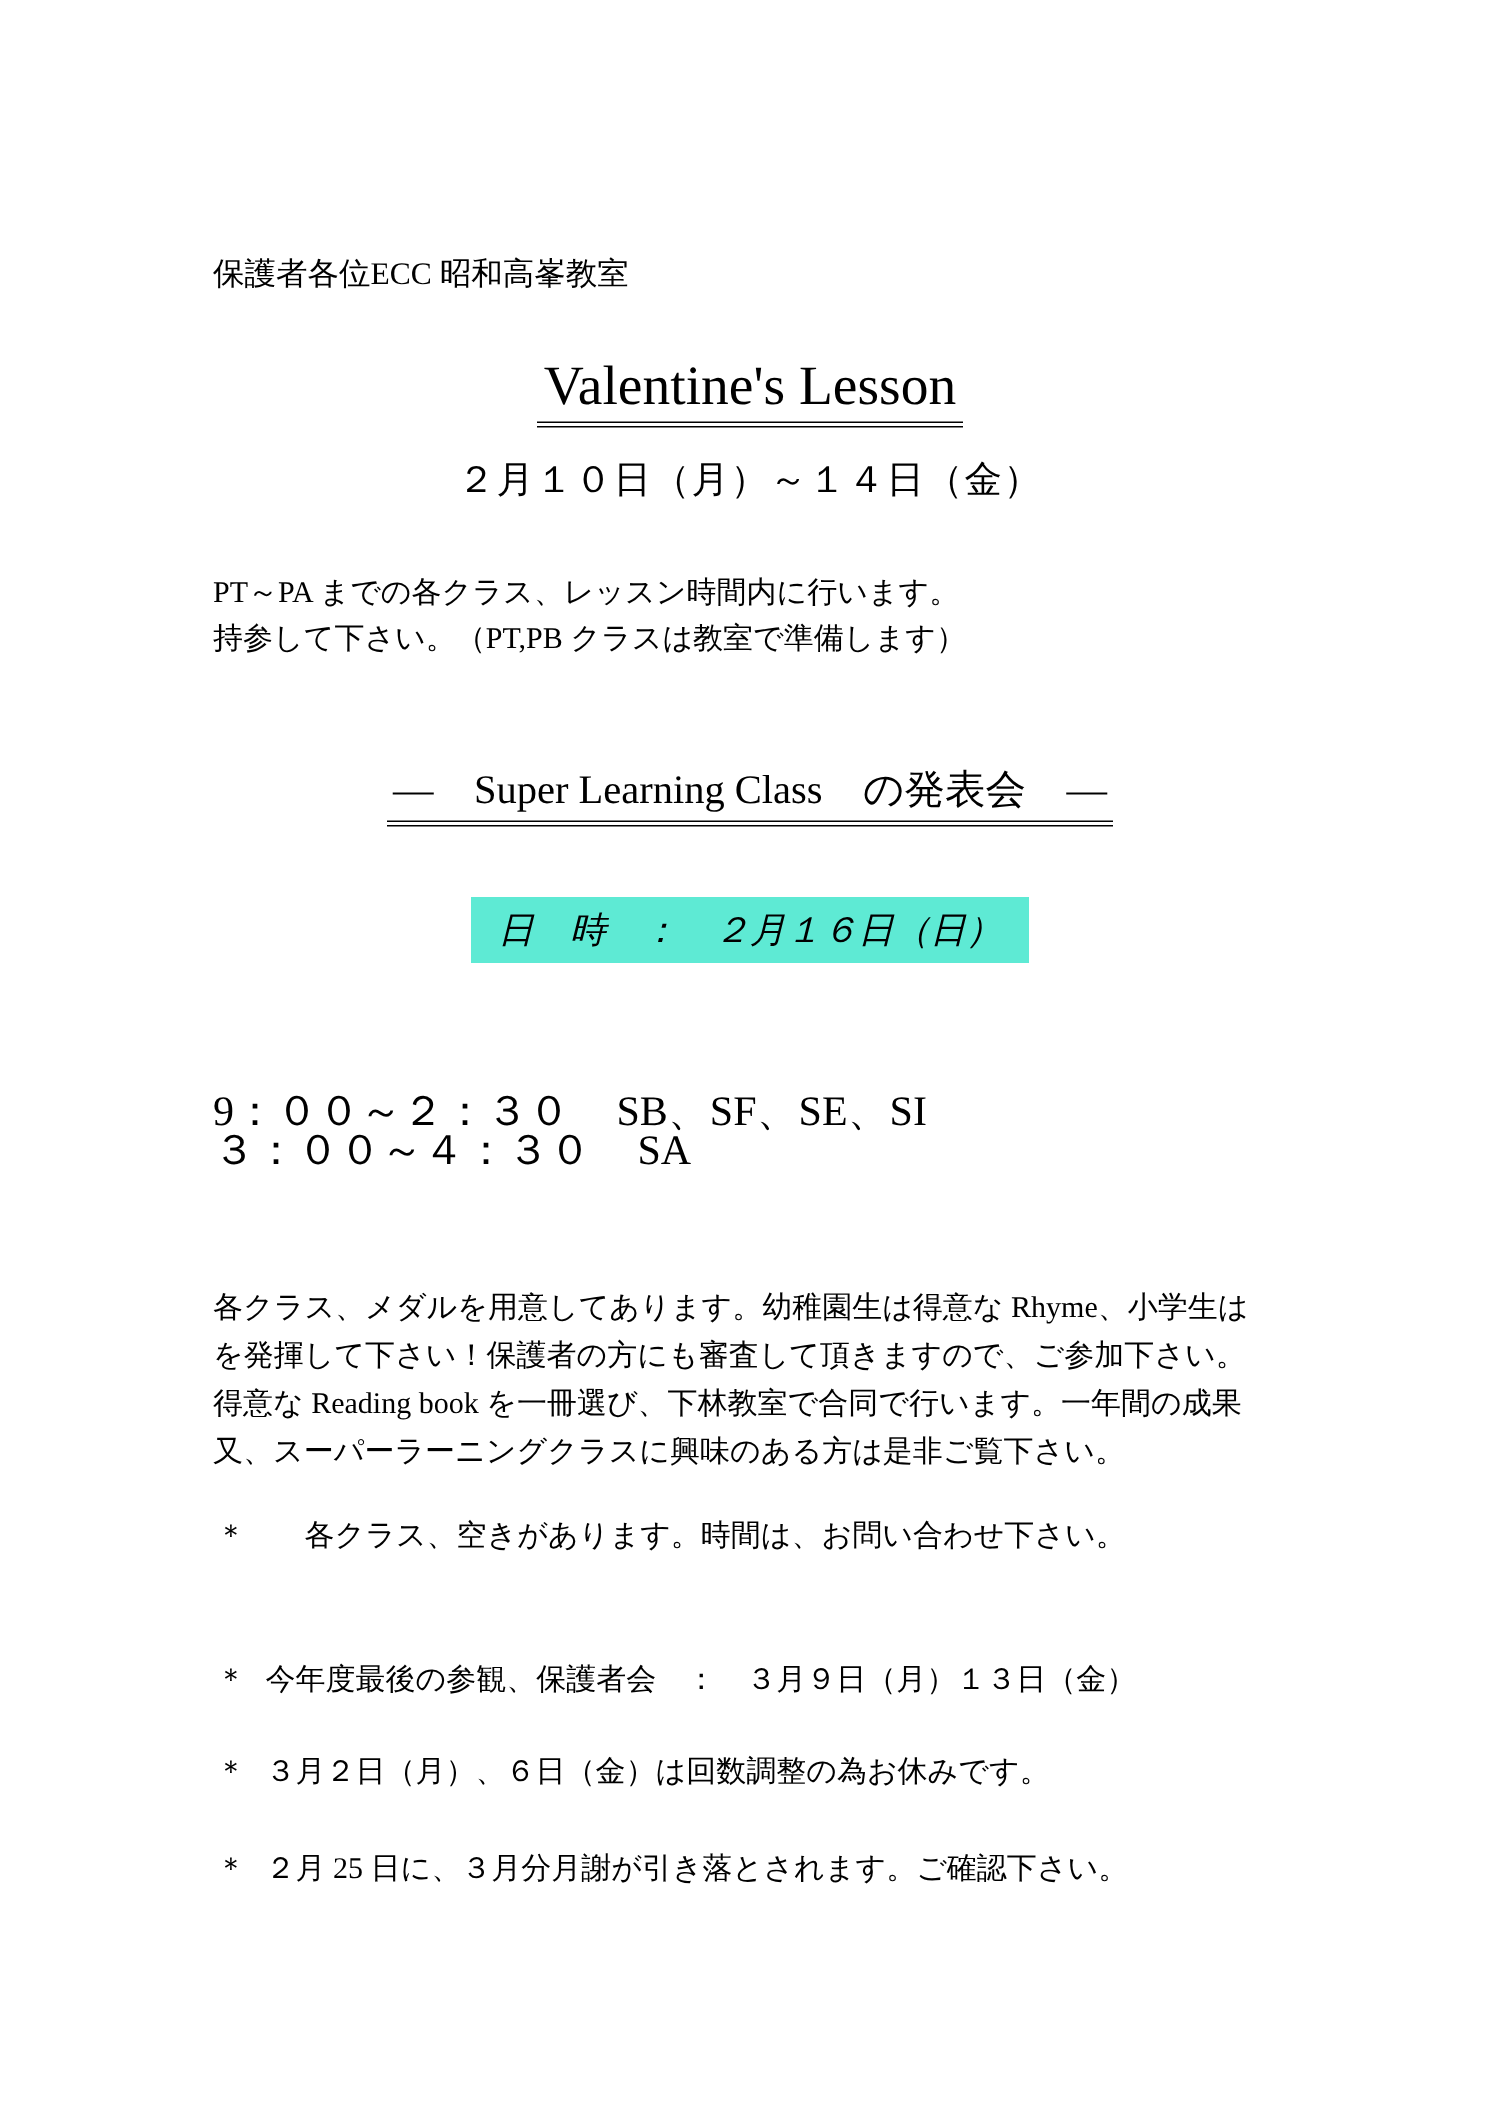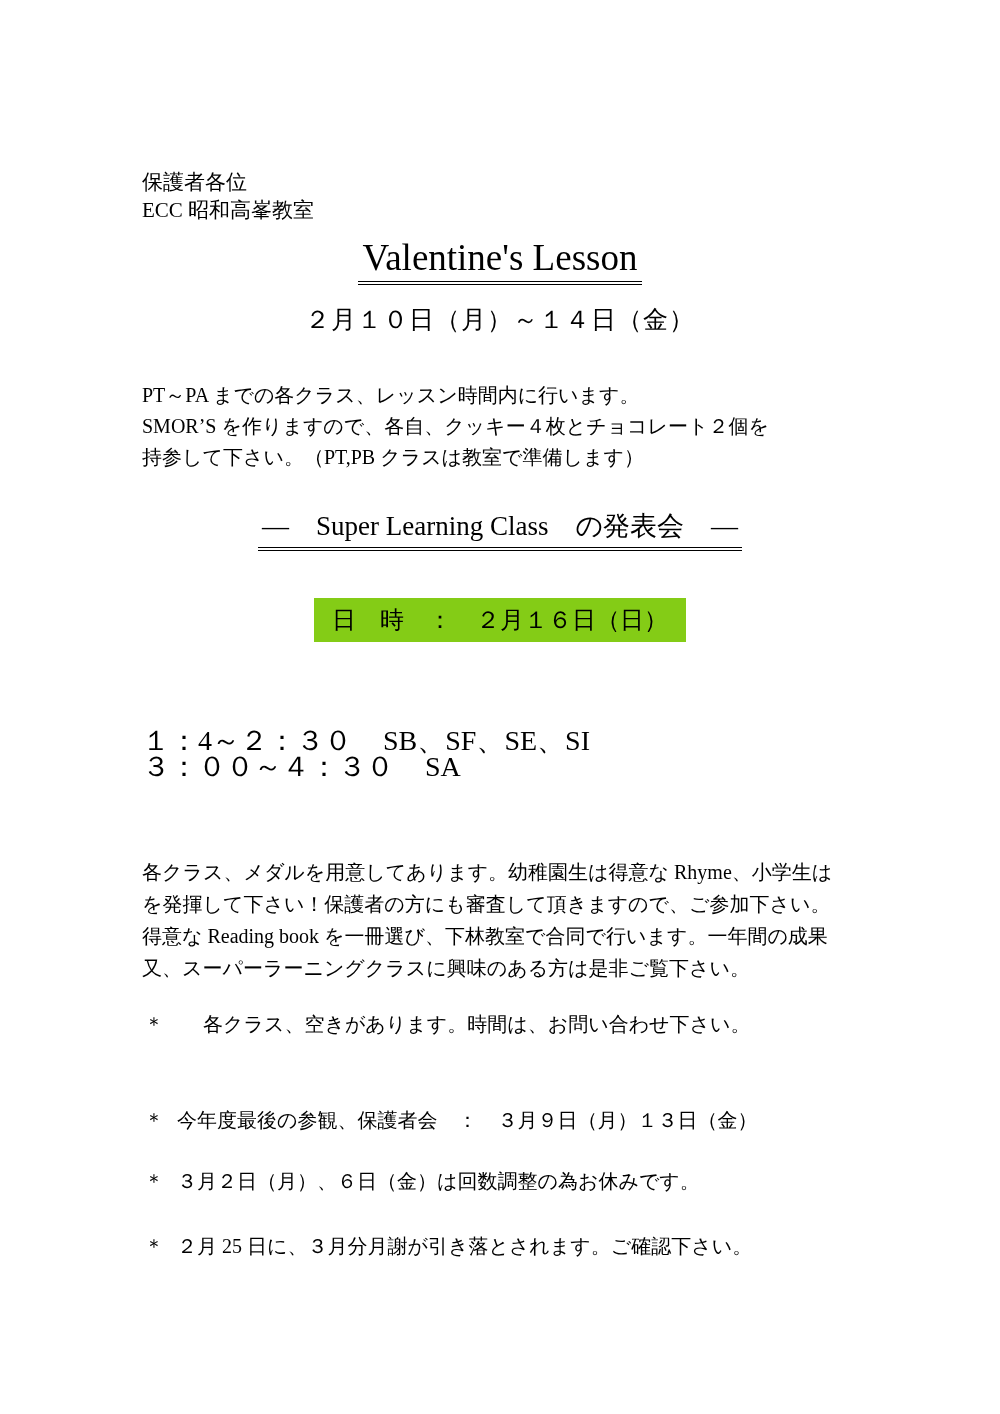--- a/index.html
+++ b/index.html
@@ -17,23 +17,22 @@
     overflow: hidden;
   }
   .abs { position: absolute; }
   .center { left: 0; right: 0; text-align: center; }
 
   .header-row {
     top: 168px;
     left: 142px;
     right: 147px;
     display: flex;
-    justify-content: flex-end;
+    justify-content: flex-start;
     font-size: 21px;
-    flex-direction: column;
   }
 
   .title-wrap { top: 236px; }
   .title {
     display: inline-block;
     font-size: 37px;
     border-bottom: 4px double #000000;
     padding: 0 5px 2px 5px;
   }
 
@@ -112,34 +111,33 @@
   </div>
 
   <div class="abs center title-wrap">
     <span class="title">Valentine's Lesson</span>
   </div>
 
   <div class="abs center date-line">２月１０日（月）～１４日（金）</div>
 
   <div class="abs intro">
     <div>PT～PA までの各クラス、レッスン時間内に行います。</div>
-    <div>SMOR’S を作りますので、各自、クッキー４枚とチョコレート２個を</div>
     <div>持参して下さい。（PT,PB クラスは教室で準備します）</div>
   </div>
 
   <div class="abs center section-heading-wrap">
     <span class="section-heading">―　Super Learning Class　の発表会　―</span>
   </div>
 
   <div class="abs center datetime-wrap">
-    <span class="datetime" id="datetime-highlight" style="background: #84cc16;">日　時　：　２月１６日（日）</span>
+    <span class="datetime" id="datetime-highlight" style="background: #5eead4; font-style: italic;">日　時　：　２月１６日（日）</span>
   </div>
 
   <div class="abs slot slot-1">
-    <span class="time">１：4～２：３０</span>
+    <span class="time">9：００～２：３０</span>
     <span class="classes">SB、SF、SE、SI</span>
   </div>
 
   <div class="abs slot slot-2">
     <span class="time">３：００～４：３０</span>
     <span class="classes">SA</span>
   </div>
 
   <div class="abs description">
     <div>各クラス、メダルを用意してあります。幼稚園生は得意な Rhyme、小学生は</div>

